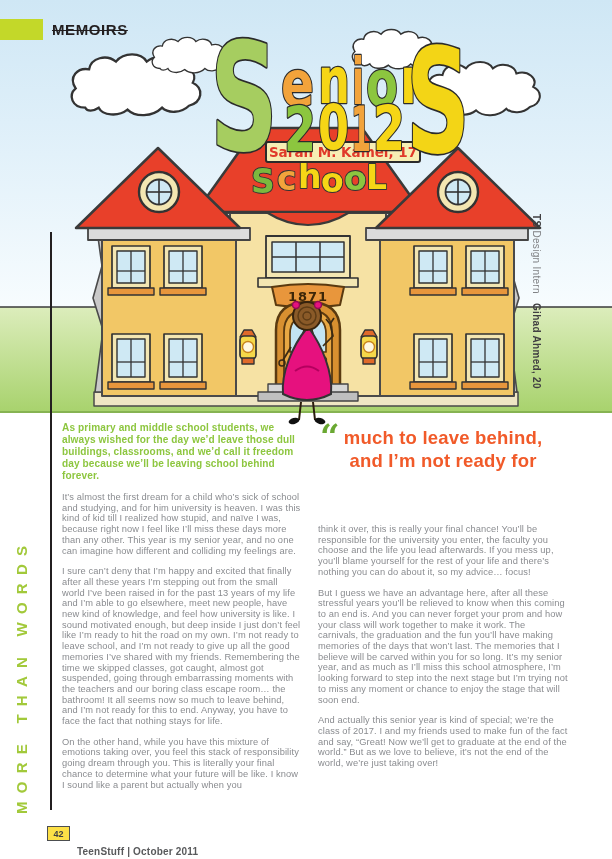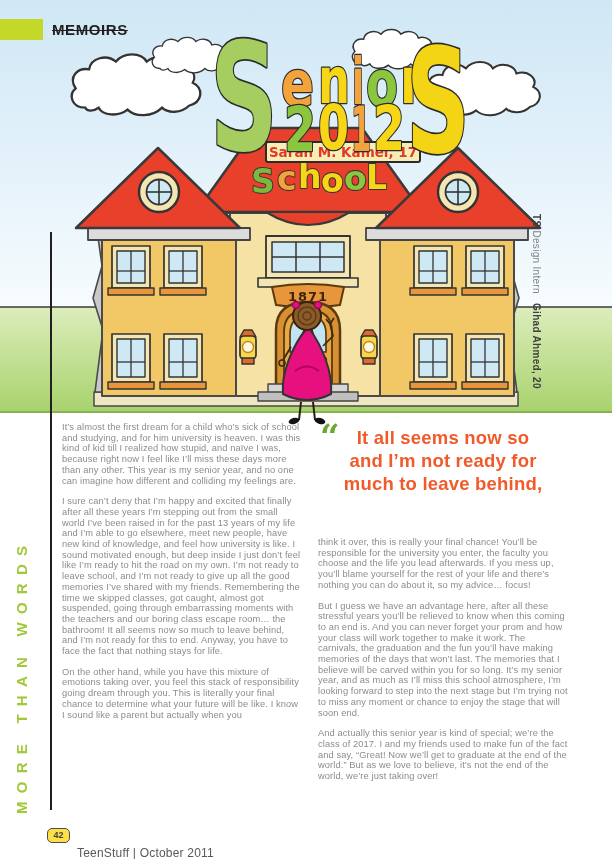--- a/index.html
+++ b/index.html
@@ -35,45 +35,45 @@
     writing-mode:vertical-rl;font-size:10px;white-space:nowrap;letter-spacing:0.3px;
   }
   .credits .c-ts{font-weight:bold;color:#414042;}
   .credits .c-role{color:#808285;}
   .credits .c-name{font-weight:bold;color:#414042;margin-top:6px;}
 
   
   .col{position:absolute;z-index:2;font-size:9.3px;line-height:10.7px;color:#8a8c90;letter-spacing:0.1px;}
   .col p{margin:0 0 10px 0;}
   .col-left{left:62px;top:422px;width:240px;}
-  .col-right{left:318px;top:537px;width:250px;}
+  .col-right{left:318px;top:524px;width:250px;}
   .intro{color:#8dc63f;font-weight:bold;font-size:10.1px;line-height:12px;}
 
   
   .pullquote{
     position:absolute;left:312px;top:426px;width:262px;z-index:2;
     text-align:center;color:#f15a29;font-weight:bold;
     font-size:18.5px;line-height:23px;letter-spacing:0.2px;
   }
   .pullquote .qline{display:block;}
   .q-open,.q-close{
     color:#6aa832;font-size:34px;font-weight:bold;line-height:0;
     position:relative;font-family:"DejaVu Serif",serif;
   }
   .q-open{position:absolute;left:8px;top:10px;}
   .q-close{top:14px;margin-left:4px;}
 
   
   .footer{position:absolute;left:47px;top:810px;z-index:3;display:flex;align-items:center;}
   .pagenum{
-    min-width:17px;height:13px;border:1.5px solid #4c4e50;border-radius:5px;
+    min-width:17px;height:13px;border:1.5px solid #4c4e50;border-radius:0;
     font-size:9px;font-weight:bold;color:#414042;display:flex;align-items:center;justify-content:center;
     padding:0 2px;background:#fde047;
   }
-  .issue{margin-left:7px;font-size:12px;font-weight:normal;color:#58595b;letter-spacing:0.2px;margin-top:36px;}
+  .issue{margin-left:7px;font-size:10px;font-weight:bold;color:#58595b;letter-spacing:0.2px;margin-top:36px;}
 </style>
 </head>
 <body>
 
 <div class="page">
 
   <svg class="scene" viewBox="0 0 612 430" xmlns="http://www.w3.org/2000/svg">
     <defs>
       <linearGradient id="skyGrad" x1="0" y1="0" x2="0" y2="1">
         <stop offset="0" stop-color="#cfe7f5"></stop>
@@ -273,26 +273,26 @@
   <div class="left-rule"></div>
 
   <div class="vwords">MORE THAN WORDS</div>
 
   <div class="credits">
     <span class="c-ts">TS</span><span class="c-role"> Design Intern </span><span class="c-name">Gihad Ahmed, 20</span>
   </div>
 
   <div class="pullquote">
     <span class="q-open">“</span>
-    <span class="qline">It all seems now so</span>
+    <span class="qline">much to leave behind,</span>
     <span class="qline">and I’m not ready for</span>
-    <span class="qline">much to leave behind,</span>
   </div>
 
   <div class="col col-left">
+    <p class="intro">As primary and middle school students, we always wished for the day we’d leave those dull buildings, classrooms, and we’d call it freedom day because we’ll be leaving school behind forever.</p>
     <p>It’s almost the first dream for a child who’s sick of school and studying, and for him university is heaven. I was this kind of kid till I realized how stupid, and naïve I was, because right now I feel like I’ll miss these days more than any other. This year is my senior year, and no one can imagine how different and colliding my feelings are.</p>
     <p>I sure can’t deny that I’m happy and excited that finally after all these years I’m stepping out from the small world I’ve been raised in for the past 13 years of my life and I’m able to go elsewhere, meet new people, have new kind of knowledge, and feel how university is like. I sound motivated enough, but deep inside I just don’t feel like I’m ready to hit the road on my own. I’m not ready to leave school, and I’m not ready to give up all the good memories I’ve shared with my friends. Remembering the time we skipped classes, got caught, almost got  suspended, going through embarrassing moments with the teachers and our boring class escape room… the bathroom! It all seems now so much to leave behind, and I’m not ready for this to end. Anyway, you have to face the fact that nothing stays for life.</p>
     <p>On the other hand, while you have this mixture of emotions taking over, you feel this stack of responsibility going dream through you. This is literally your final chance to determine what your future will be like. I know I sound like a parent but actually when you</p>
   </div>
 
   <div class="col col-right">
     <p>think it over, this is really your final chance! You’ll be responsible for the university you enter, the faculty you choose and the life you lead afterwards. If you mess up, you’ll blame yourself for the rest of your life and there’s nothing you can do about it, so my advice… focus!</p>
     <p>But I guess we have an advantage here, after all these stressful years you’ll be relieved to know when this coming to an end is. And you can never forget your prom and how your class will work together to make it work. The carnivals, the graduation and the fun you’ll have making memories of the days that won’t last. The memories that I believe will be carved within you for so long. It’s my senior year, and as much as I’ll miss this school atmosphere, I’m looking forward to step into the next stage but I’m trying not to miss any moment or chance to enjoy the stage that will soon end.</p>
     <p>And actually this senior year is kind of special; we’re the class of 2017. I and my friends used to make fun of the fact and say, “Great! Now we’ll get to graduate at the end of the world.” But as we love to believe, it’s not the end of the world, we’re just taking over!</p>
   </div>

